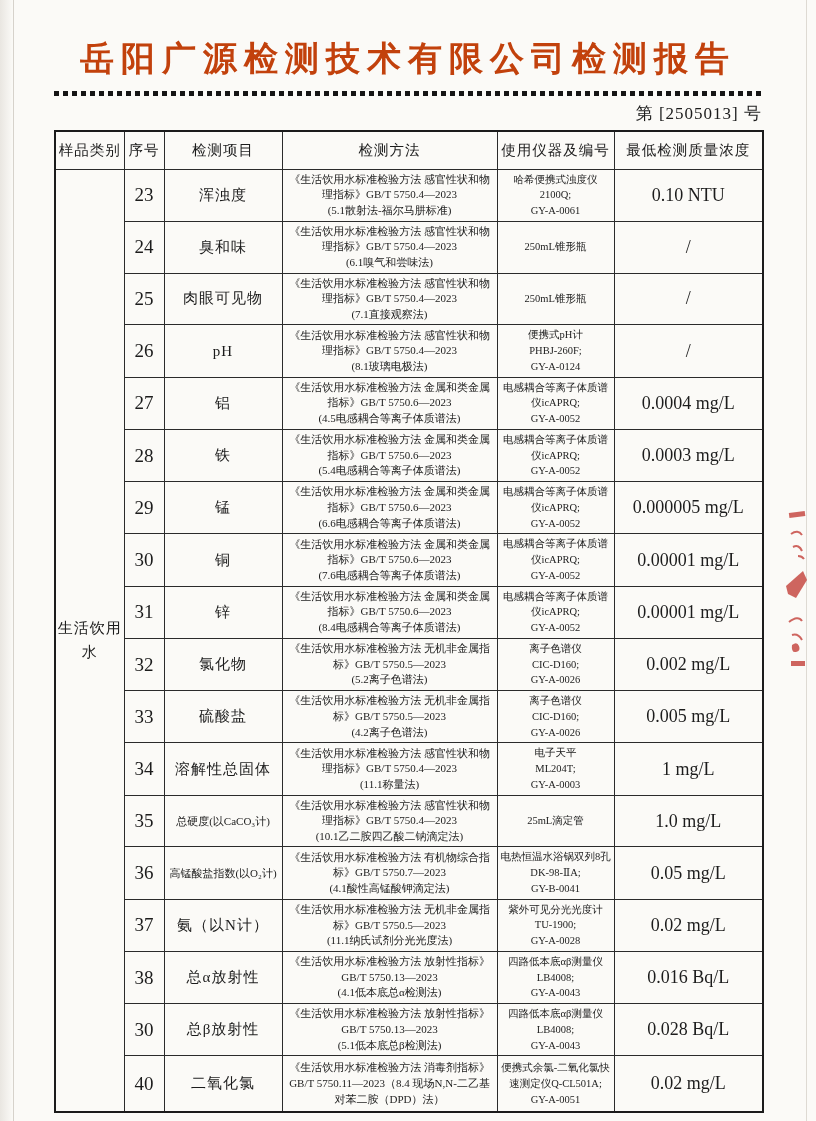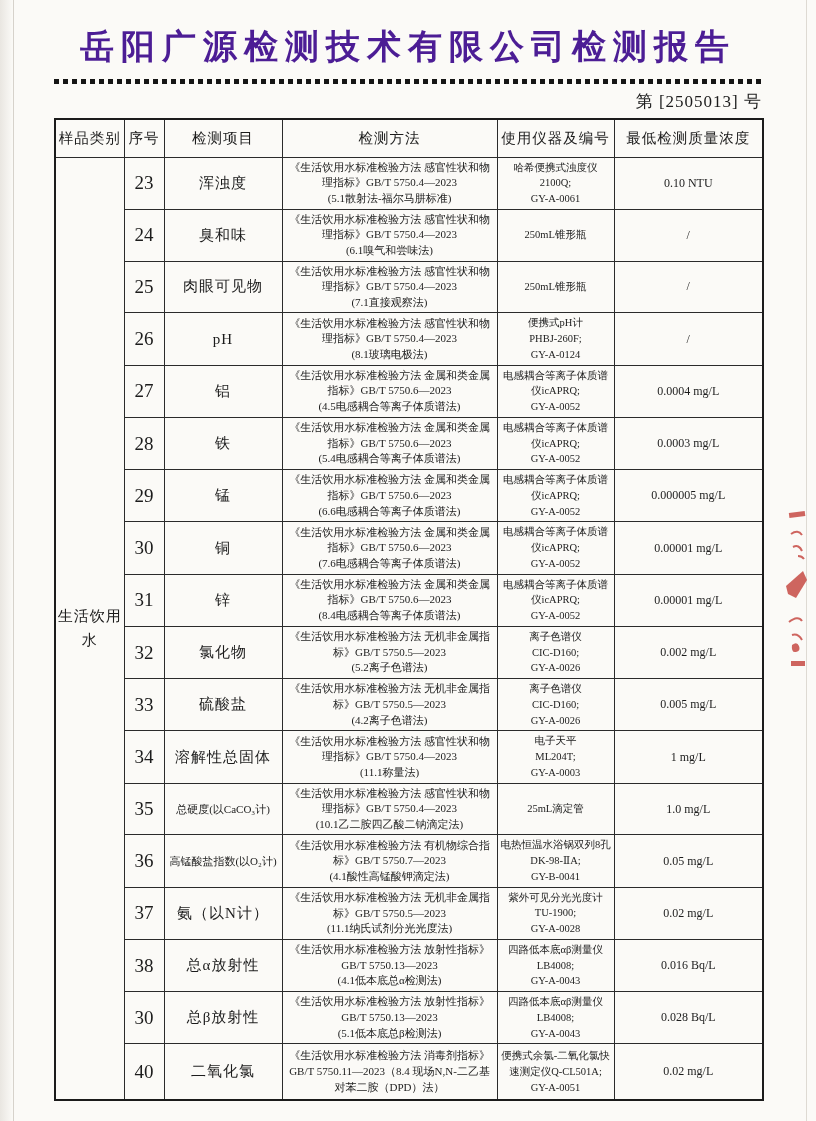--- a/index.html
+++ b/index.html
@@ -16,27 +16,27 @@
   .scan-edge-left{
     position:absolute;left:0;top:0;width:13px;height:1121px;
     background:linear-gradient(to right,#e9e6e1,rgba(255,255,255,0));
     border-right:1px solid #d6d2cb;
   }
   .scan-edge-right{
     position:absolute;left:806px;top:0;width:1px;height:1121px;
     background:#dedad3;
   }
   .title{
-    margin:0;padding-top:24px;
+    margin:0;padding-top:36px;
     text-align:center;
     font-family:"Liberation Sans","DejaVu Sans",sans-serif;
     font-weight:800;
     font-size:34px;
     letter-spacing:7px;
-    color:#4c1d95;
+    color:#c2410c;
     white-space:nowrap;
   }
   .dotted-rule{
     margin-top:9px;
     height:5px;
     background:repeating-linear-gradient(to right,#151515 0 5px,transparent 5px 9px);
   }
   .report-no{
     margin-top:6px;
     text-align:right;
@@ -60,21 +60,21 @@
   thead tr{height:38px;}
   tbody tr{height:46px;}
   tbody tr:last-child{height:56px;}
   th{font-weight:400;font-size:14.5px;letter-spacing:1px;font-family:Liberation Serif, serif;}
   .c-cat{font-size:15px;white-space:pre-line;line-height:1.6;letter-spacing:1px;margin-top:48px;}
   .c-no{font-size:19px;}
   .c-item{font-size:15px;letter-spacing:1px;}
   .c-item.small{font-size:11px;letter-spacing:0;white-space:nowrap;}
   .c-method{font-size:11px;line-height:1.42;white-space:pre-line;}
   .c-inst{font-size:10.5px;line-height:1.5;white-space:pre-line;}
-  .c-mdl{font-size:12px;}
+  .c-mdl{font-size:18px;}
   .seal{
     position:absolute;
     left:784px;top:504px;
     width:24px;height:172px;
   }
 </style>
 </head>
 <body>
 
 <div class="page">

